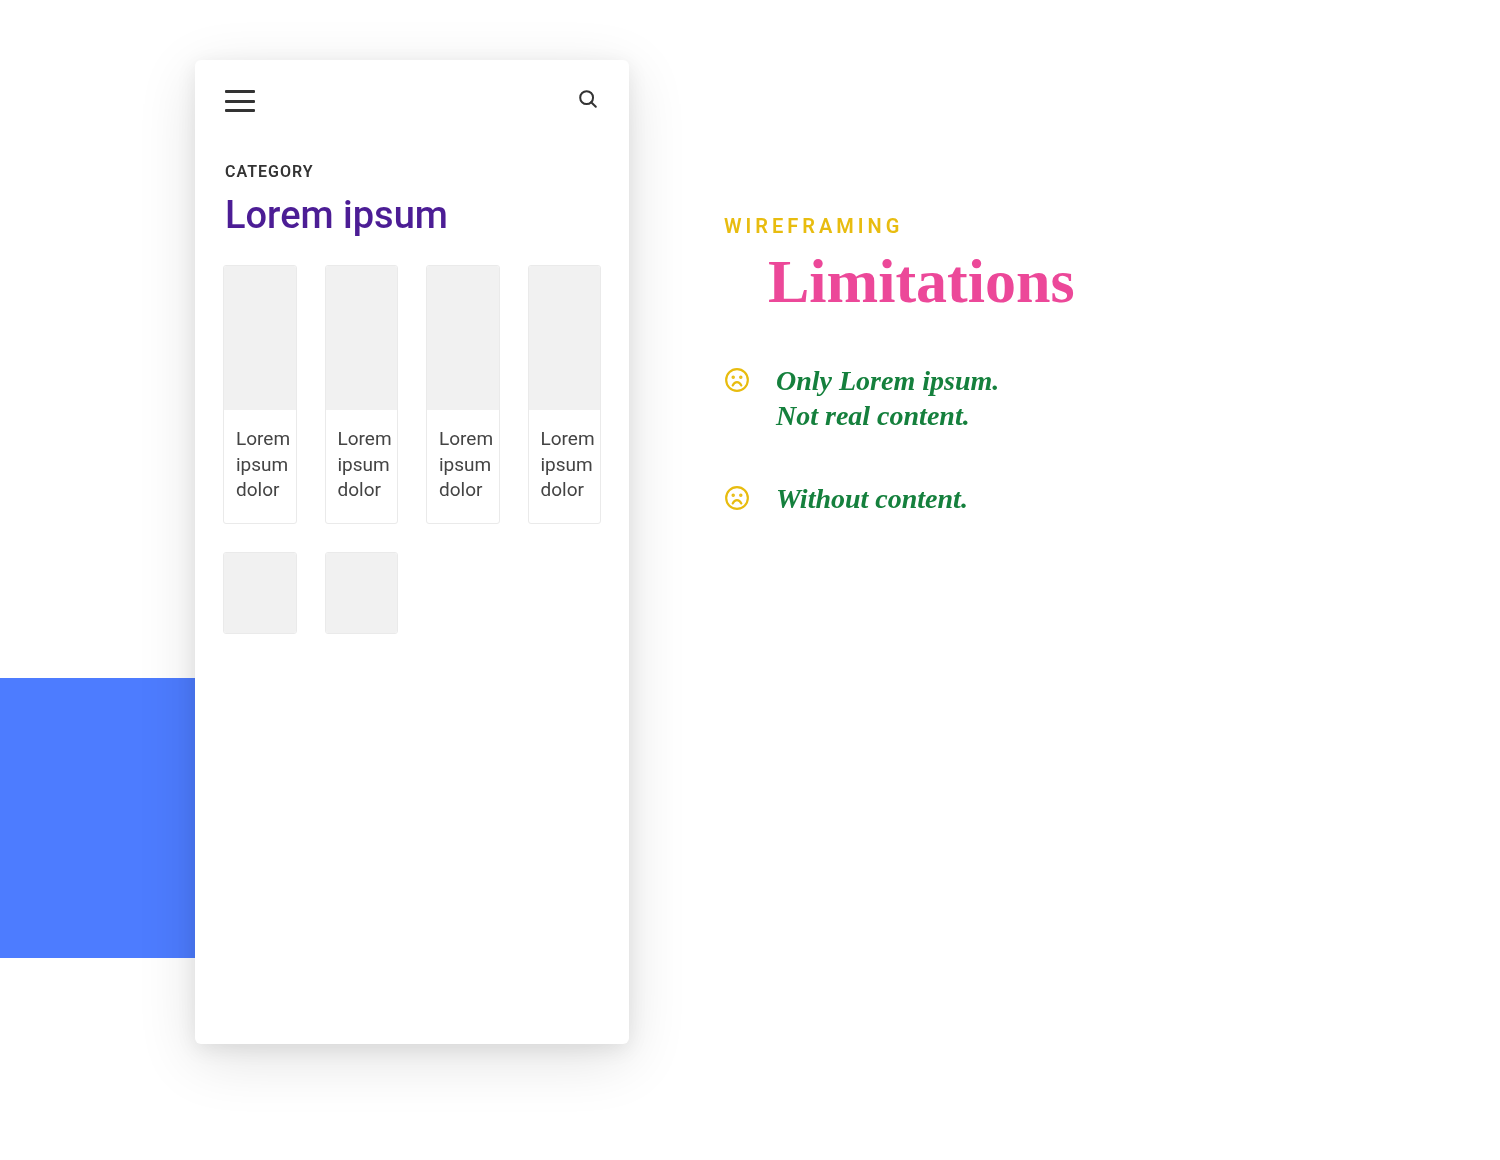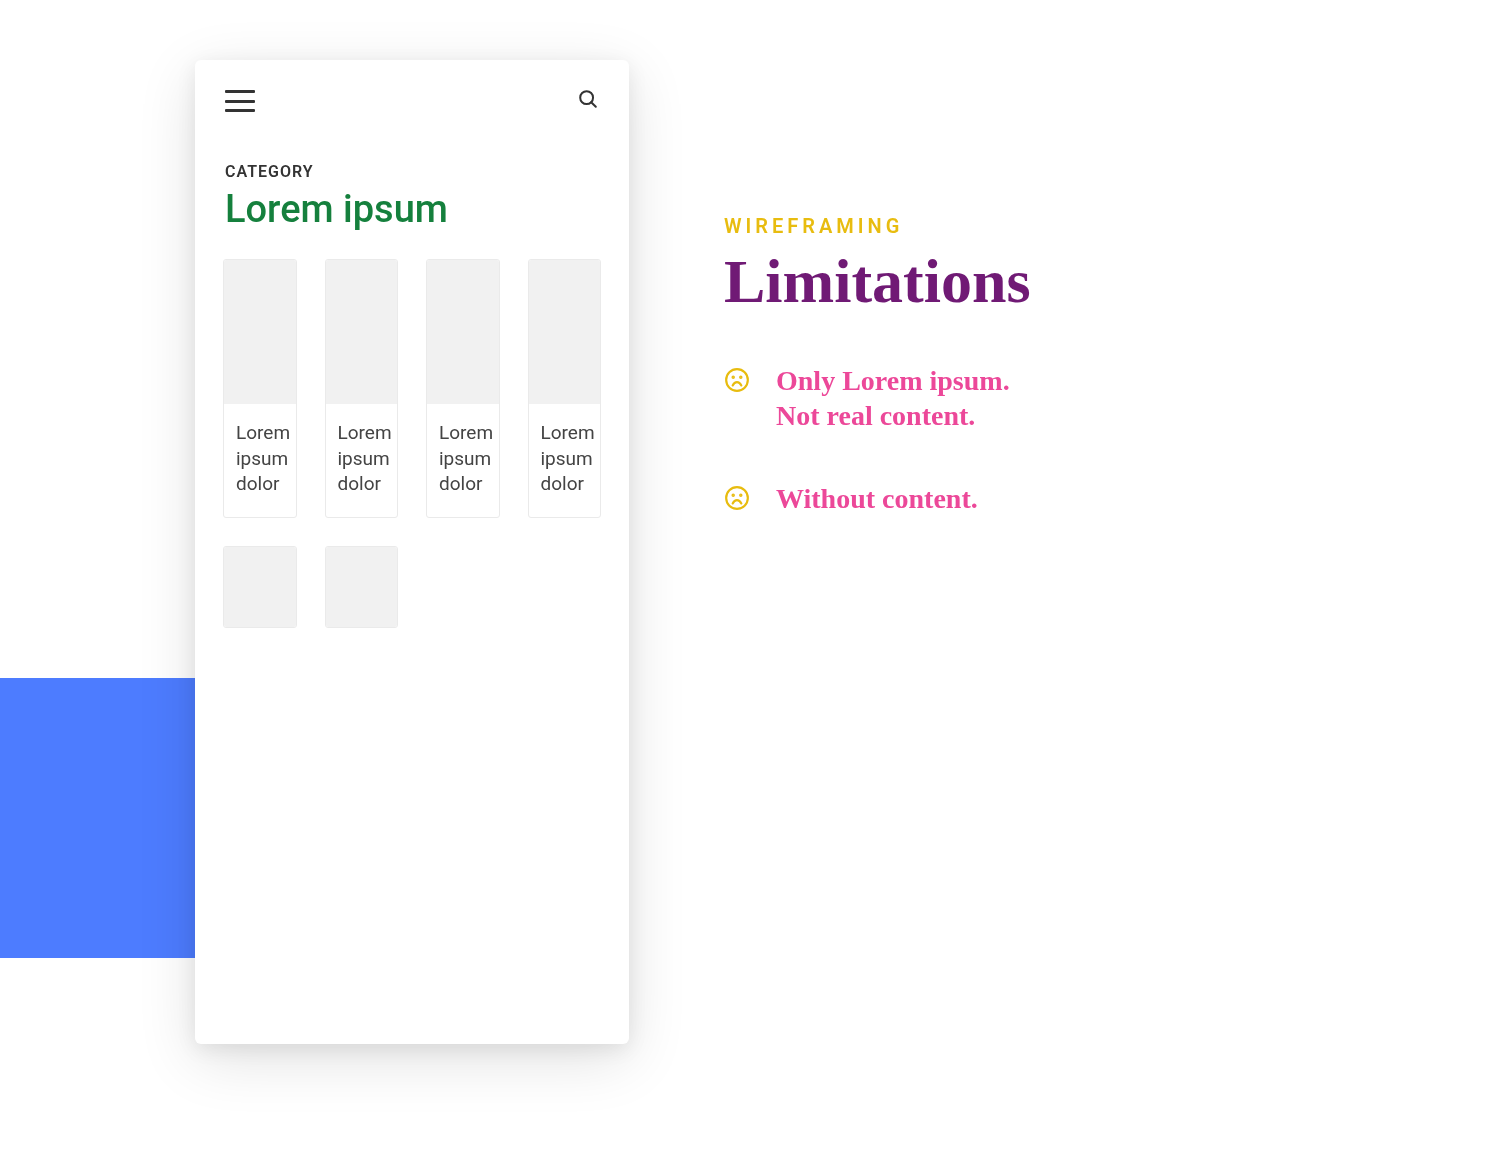--- a/index.html
+++ b/index.html
@@ -56,22 +56,22 @@
     .phone-title-block { padding: 48px 30px 28px 30px; }
     .category-label {
       font-size: 16px;
       font-weight: 600;
       letter-spacing: 1px;
       color: #333;
     }
     .page-title {
       font-size: 38px;
       font-weight: 500;
-      color: #15803d;
-      margin-top: 6px;
+      color: #4c1d95;
+      margin-top: 12px;
     }
     .card-grid {
       display: grid;
       grid-template-columns: 1fr 1fr 1fr 1fr;
       gap: 28px;
       padding: 0 28px;
     }
     .card {
       border: 1px solid #eaeaea;
       border-radius: 3px;
@@ -97,41 +97,43 @@
       font-size: 20px;
       font-weight: 600;
       letter-spacing: 4px;
       color: #e8bc0f;
       margin-bottom: 8px;
     }
     .heading {
       font-family: Georgia, "Times New Roman", serif;
       font-size: 62px;
       font-weight: 700;
-      color: #701a75;
+      color: #ec4899;
       margin-bottom: 46px;
+      margin-left: 44px;
     }
     .bullet {
       display: flex;
       align-items: flex-start;
       gap: 26px;
       margin-bottom: 48px;
     }
     .bullet svg {
       flex: 0 0 auto;
       stroke: #e8bc0f;
       margin-top: 4px;
     }
     .bullet-text {
       font-family: Georgia, "Times New Roman", serif;
       font-size: 28px;
       font-weight: 700;
-      color: #ec4899;
+      color: #15803d;
       line-height: 1.25;
       white-space: pre-line;
+      font-style: italic;
     }
   </style>
 </head>
 <body>
 
 <div class="blue-block"></div>
 
 <div class="phone">
   <div class="phone-header">
     <div class="hamburger">

